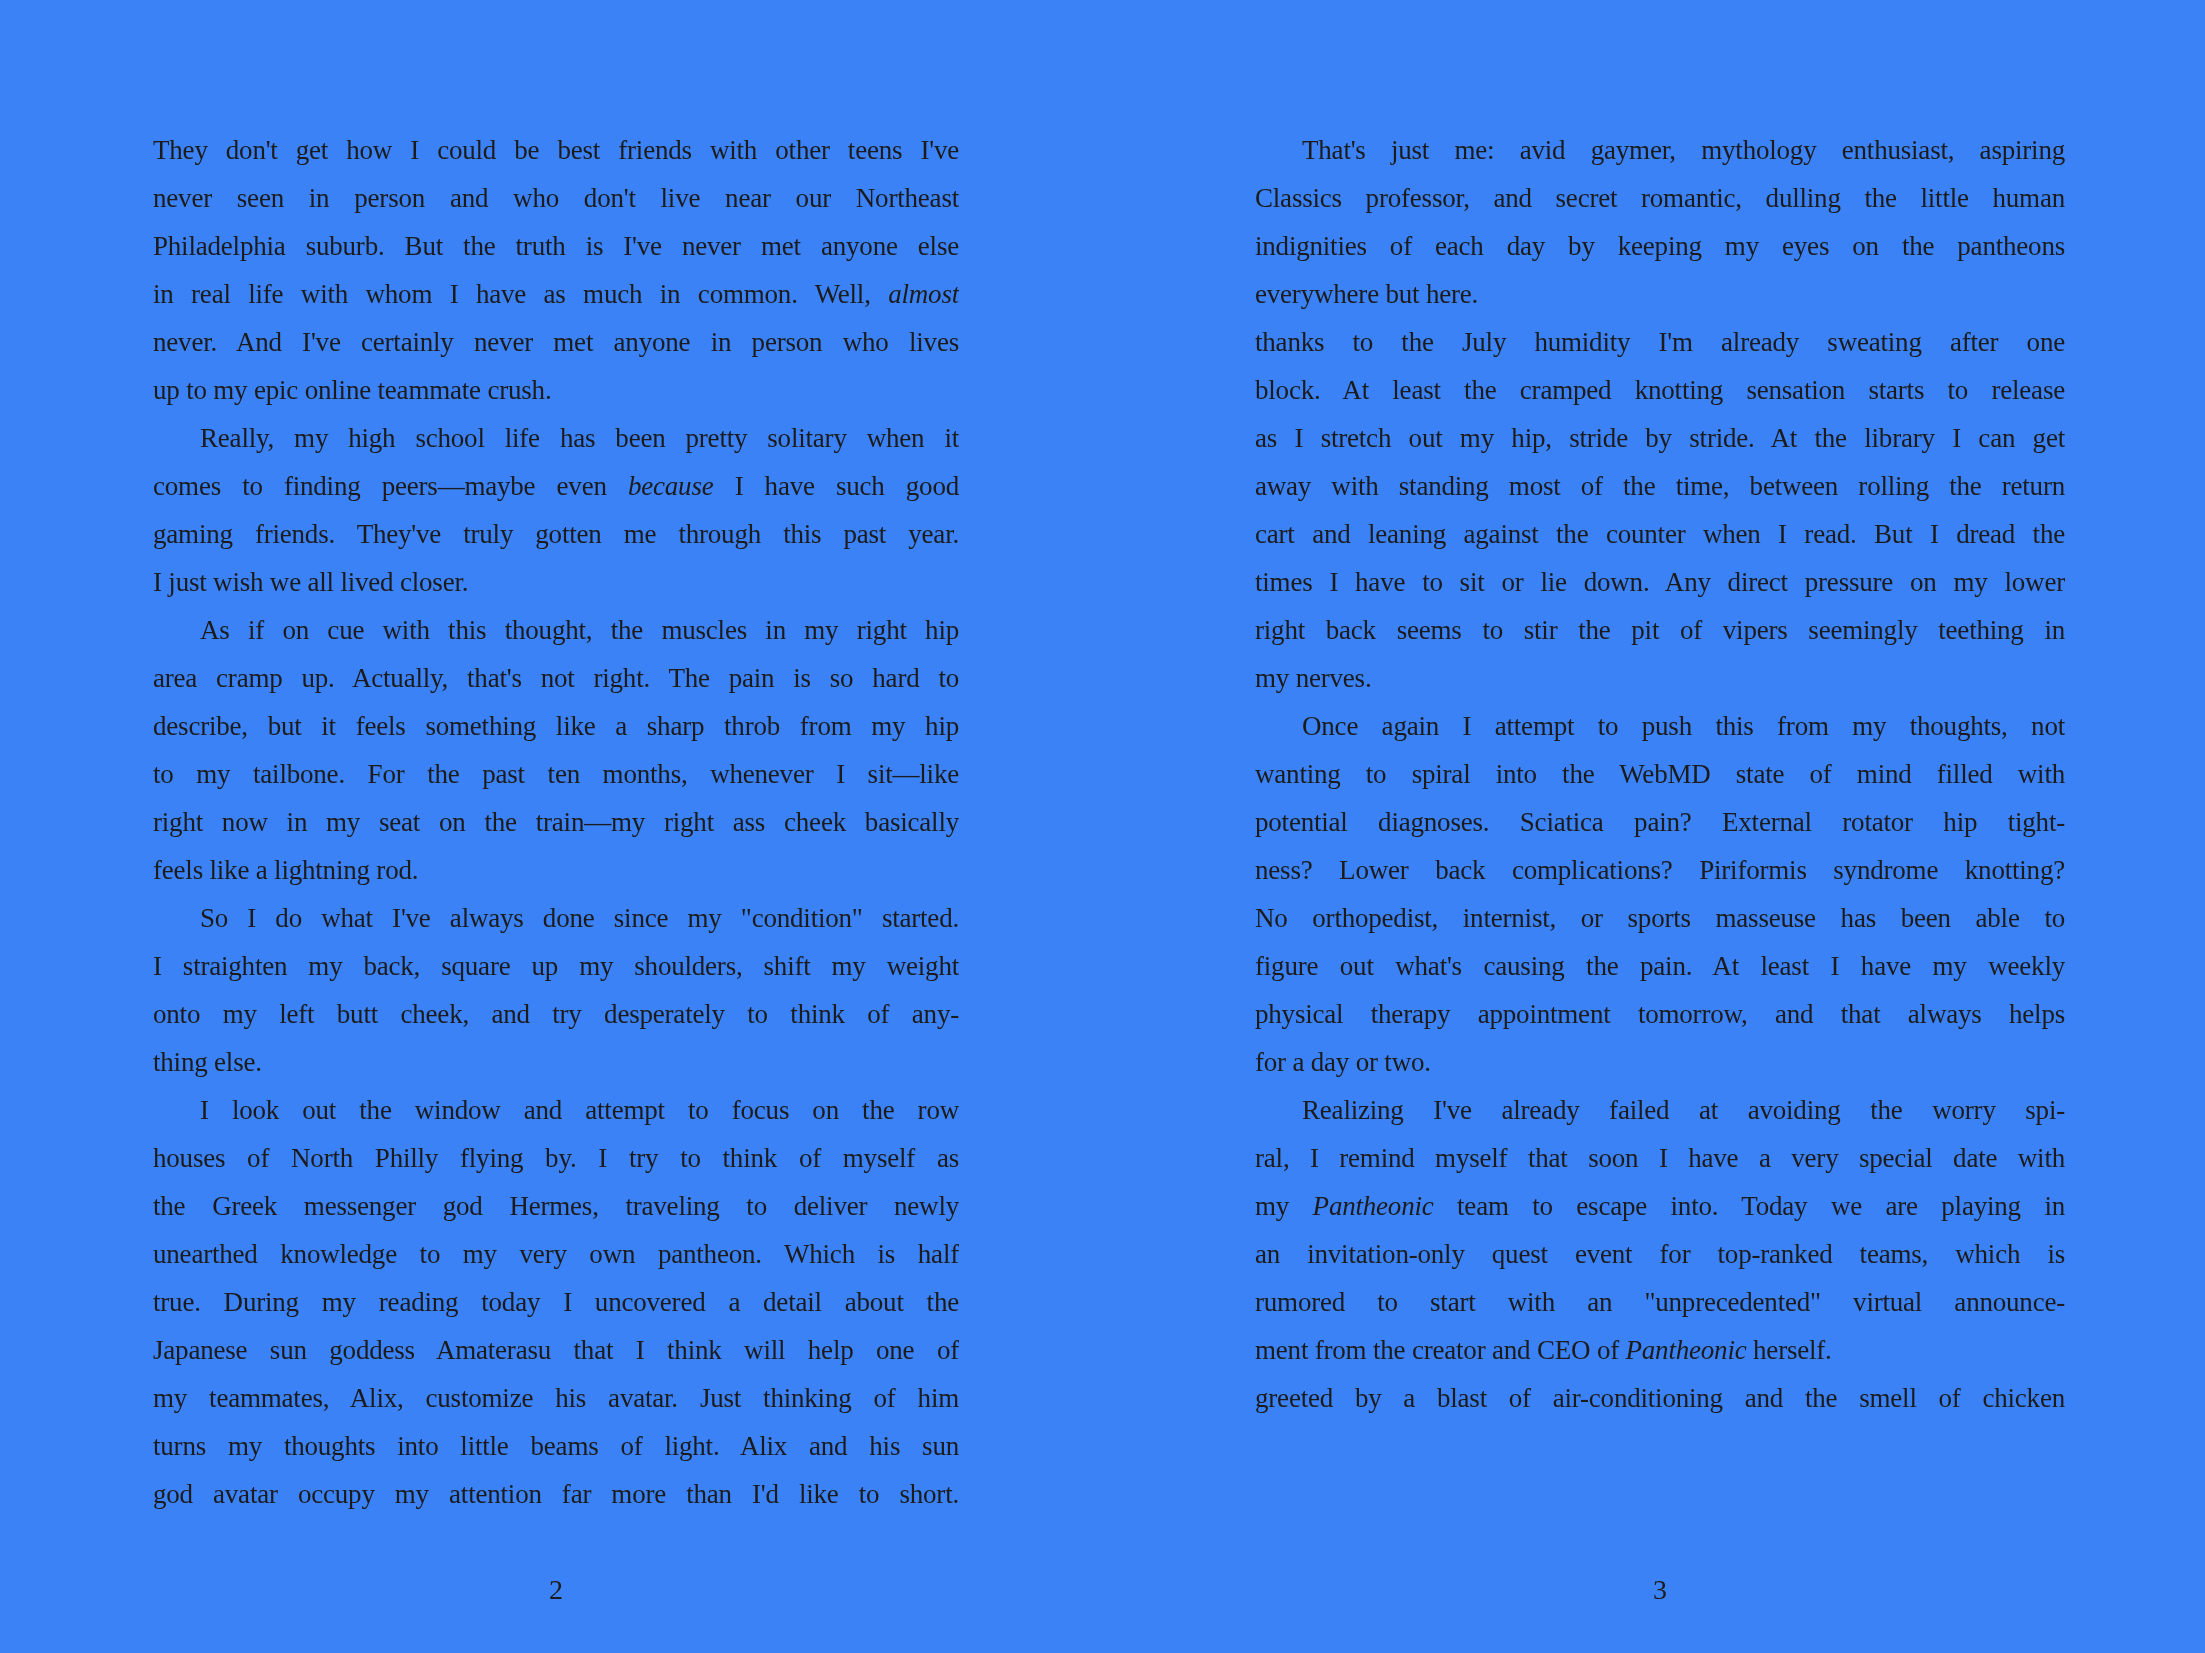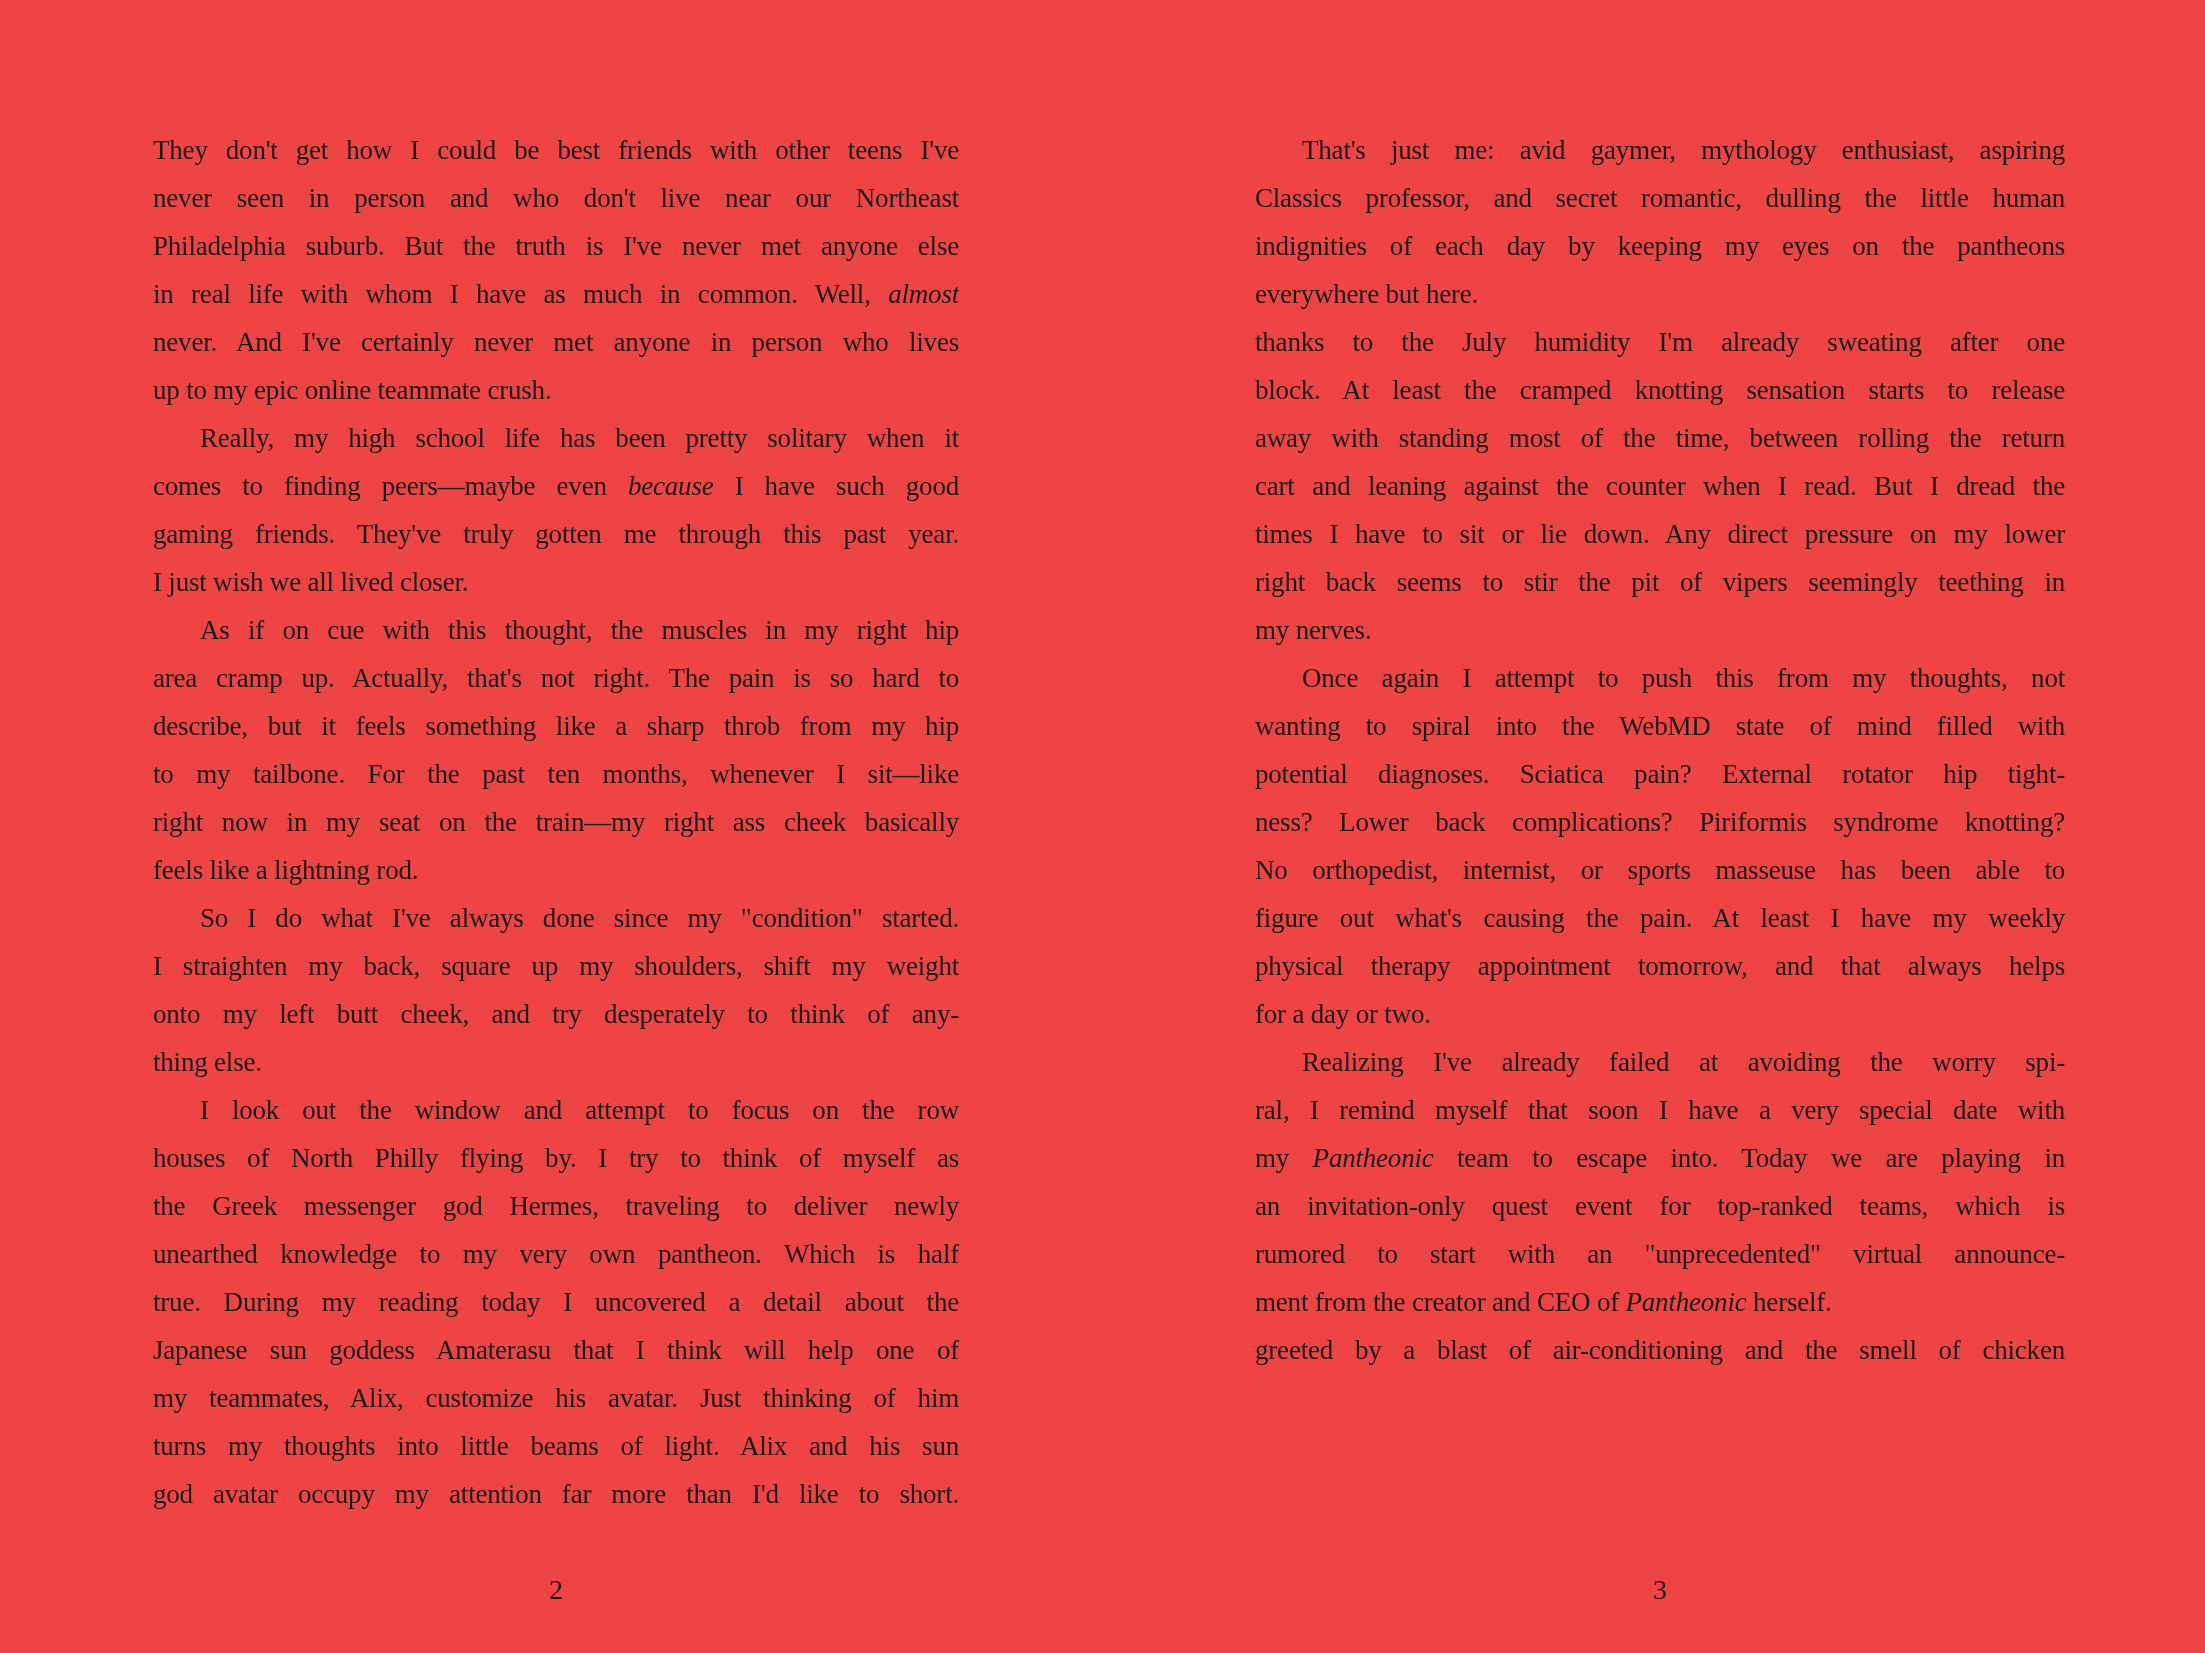--- a/index.html
+++ b/index.html
@@ -4,21 +4,21 @@
 <style>
   html, body { margin: 0; padding: 0; }
   body {
     width: 2205px; height: 1654px;
     background: #ffffff;
     position: relative;
     font-family: "Liberation Serif", "DejaVu Serif", serif;
     color: #1b1b1b;
     overflow: hidden;
   }
-  .spread { position: absolute; inset: 0; background: #ef4444; padding-left: 16px; }
+  .spread { position: absolute; inset: 0; background: #3b82f6; padding-left: 16px; }
   .page-col { position: absolute; top: 126px; }
   #left-col  { left: 153px;  width: 806px; }
   #right-col { left: 1255px; width: 810px; }
   .line {
     height: 48px;
     line-height: 48px;
     font-size: 27px;
     letter-spacing: -0.2px;
     text-align: justify;
     text-align-last: justify;
@@ -72,20 +72,21 @@
       <div class="line">god avatar occupy my attention far more than I'd like to short.</div>
     </div>
 
   <div id="right-col" class="page-col">
       <div class="line indent">That's just me: avid gaymer, mythology enthusiast, aspiring</div>
       <div class="line">Classics professor, and secret romantic, dulling the little human</div>
       <div class="line">indignities of each day by keeping my eyes on the pantheons</div>
       <div class="line endline">everywhere but here.</div>
       <div class="line">thanks to the July humidity I'm already sweating after one</div>
       <div class="line">block. At least the cramped knotting sensation starts to release</div>
+      <div class="line">as I stretch out my hip, stride by stride. At the library I can get</div>
       <div class="line">away with standing most of the time, between rolling the return</div>
       <div class="line">cart and leaning against the counter when I read. But I dread the</div>
       <div class="line">times I have to sit or lie down. Any direct pressure on my lower</div>
       <div class="line">right back seems to stir the pit of vipers seemingly teething in</div>
       <div class="line endline">my nerves.</div>
       <div class="line indent">Once again I attempt to push this from my thoughts, not</div>
       <div class="line">wanting to spiral into the WebMD state of mind filled with</div>
       <div class="line">potential diagnoses. Sciatica pain? External rotator hip tight-</div>
       <div class="line">ness? Lower back complications? Piriformis syndrome knotting?</div>
       <div class="line">No orthopedist, internist, or sports masseuse has been able to</div>

